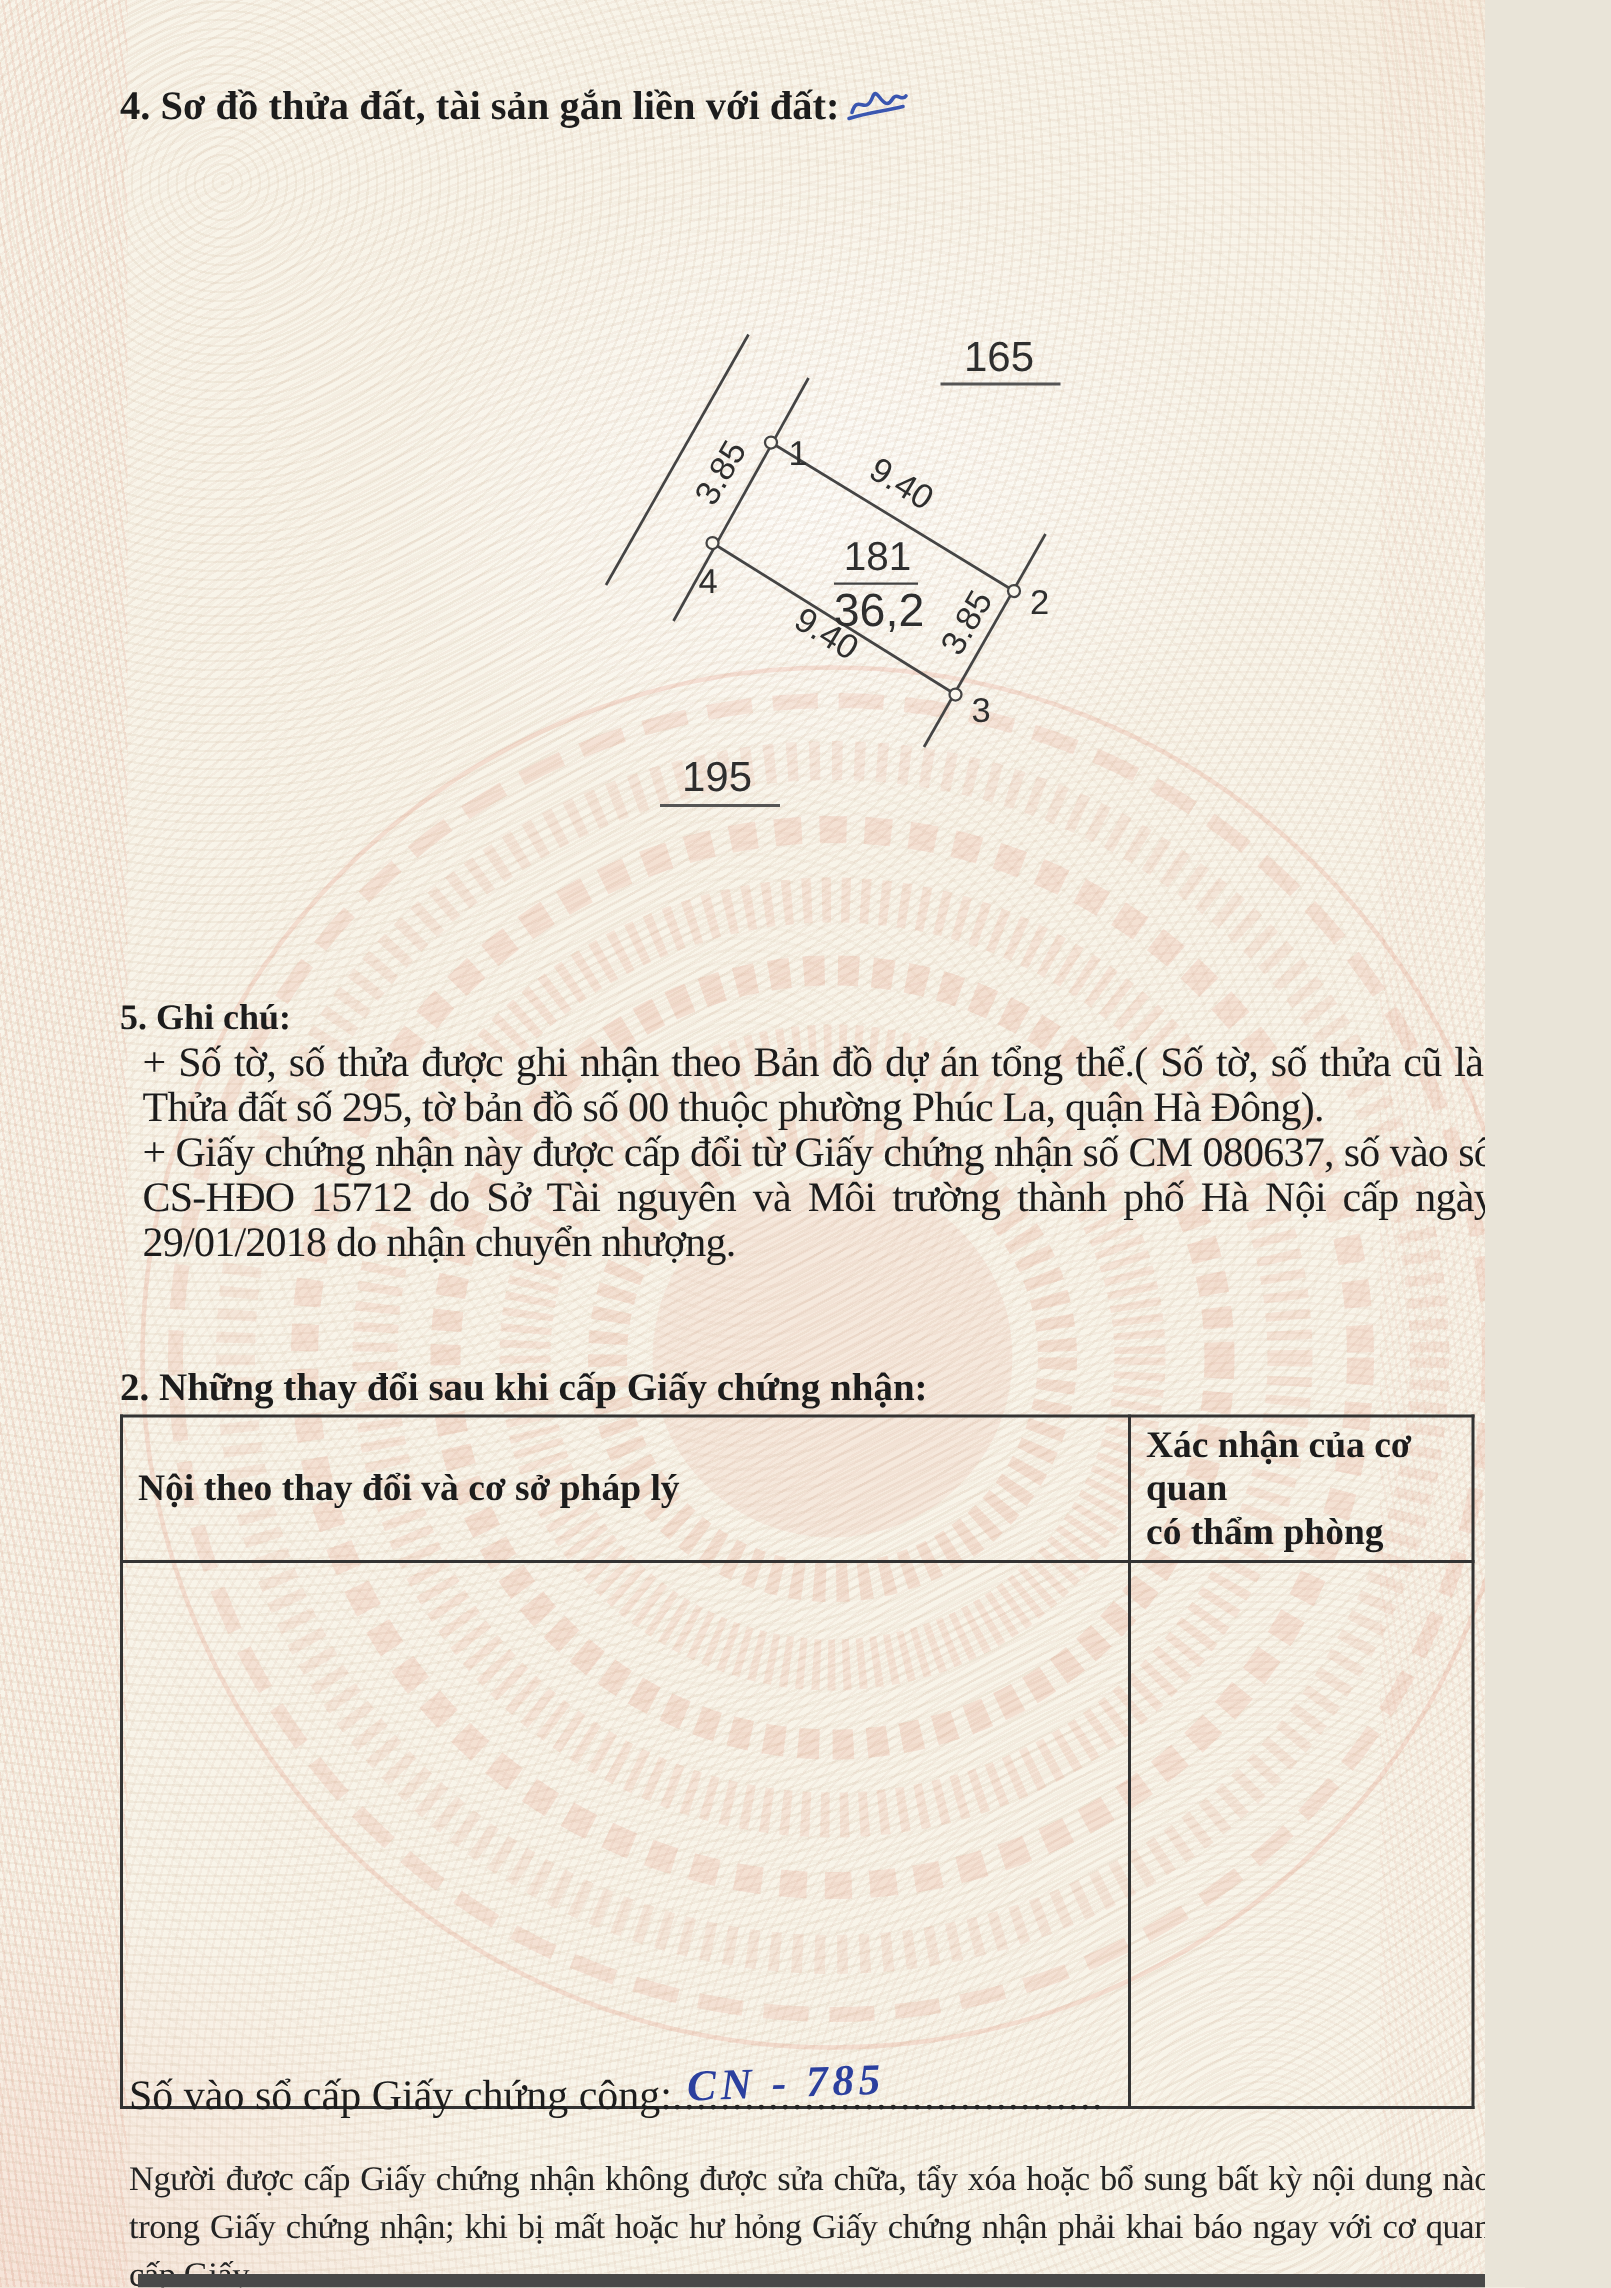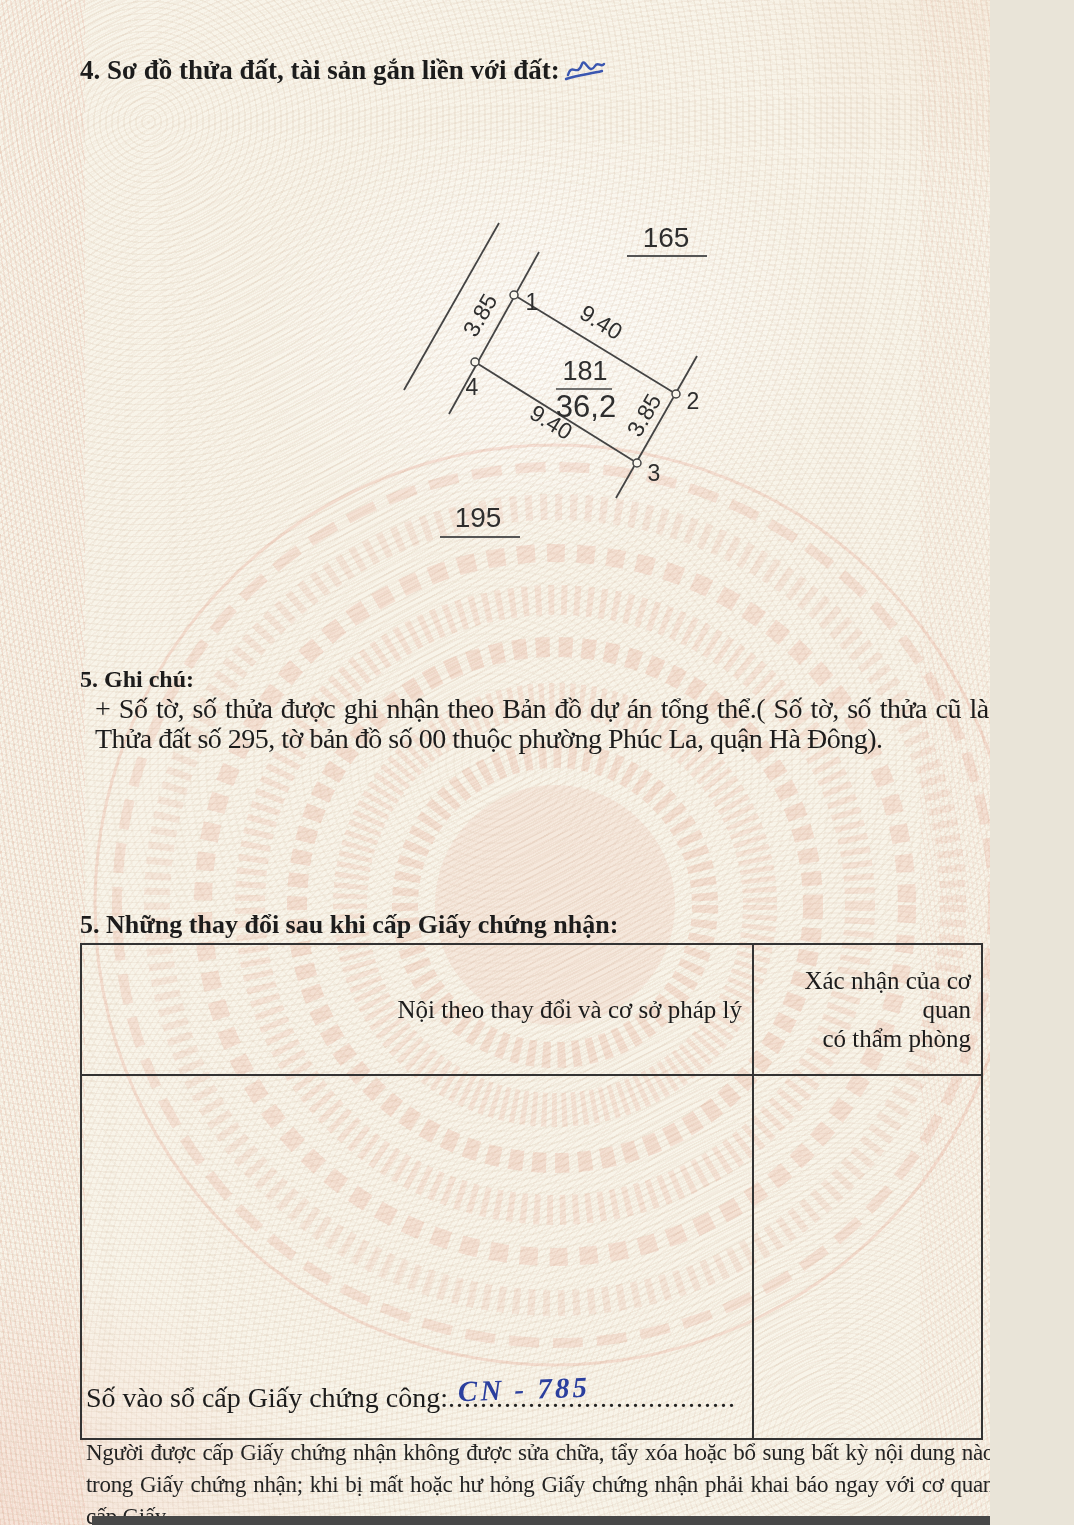--- a/index.html
+++ b/index.html
@@ -37,21 +37,21 @@
   .notes h3{margin:0;font-size:24px;line-height:30px;font-weight:bold;}
   .notes p{margin:0 0 0 15px;font-size:28px;line-height:30px;letter-spacing:-0.5px;text-align:justify;}
 
   .heading6{position:absolute;left:80px;top:910px;margin:0;font-size:26px;font-weight:bold;white-space:nowrap;}
 
   .changes-table{
     position:absolute;left:80px;top:943px;width:903px;height:432px;
     border-collapse:collapse;table-layout:fixed;
   }
   .changes-table th,.changes-table td{border:2px solid #333;}
-  .changes-table th{font-size:25px;line-height:29px;font-weight:normal;text-align:right;vertical-align:middle;height:62px;padding:21px 10px;}
+  .changes-table th{font-size:25px;line-height:29px;font-weight:bold;text-align:left;vertical-align:middle;height:62px;padding:4px 10px;}
   .changes-table .col1{width:650px;}
   .changes-table td{height:360px;}
 
   .register-line{position:absolute;left:86px;top:1382px;font-size:28px;white-space:nowrap;}
   .dotline{position:relative;display:inline-block;}
   .dotline .dots{letter-spacing:1px;color:#222;}
   .dotline .handwritten{
     position:absolute;left:10px;top:-9px;
     font-size:29px;font-style:italic;font-weight:bold;color:#2b3f9e;
     transform:rotate(-2deg);letter-spacing:3px;white-space:nowrap;
@@ -133,23 +133,24 @@
 
     <text x="666" y="247" font-size="28" text-anchor="middle">165</text>
     <line x1="627" y1="256" x2="707" y2="256" stroke="#555" stroke-width="2"></line>
     <text x="478" y="527" font-size="28" text-anchor="middle">195</text>
     <line x1="440" y1="537" x2="520" y2="537" stroke="#555" stroke-width="2"></line>
   </svg>
 
   <section class="notes">
     <h3>5. Ghi chú:</h3>
     <p>+ Số tờ, số thửa được ghi nhận theo Bản đồ dự án tổng thể.( Số tờ, số thửa cũ là: Thửa đất số 295, tờ bản đồ số 00 thuộc phường Phúc La, quận Hà Đông).</p>
+    <p>+ Giấy chứng nhận này được cấp đổi từ Giấy chứng nhận số CM 080637, số vào sổ CS-HĐO 15712 do Sở Tài nguyên và Môi trường thành phố Hà Nội cấp ngày 29/01/2018 do nhận chuyển nhượng.</p>
   </section>
 
-  <h3 class="heading6">5. Những thay đổi sau khi cấp Giấy chứng nhận:</h3>
+  <h3 class="heading6">2. Những thay đổi sau khi cấp Giấy chứng nhận:</h3>
 
   <table class="changes-table">
     <thead>
       <tr>
         <th class="col1">Nội theo thay đổi và cơ sở pháp lý</th>
         <th class="col2">
           <span>Xác nhận của cơ quan</span><br>
           <span>có thẩm phòng</span>
         </th>
       </tr>

